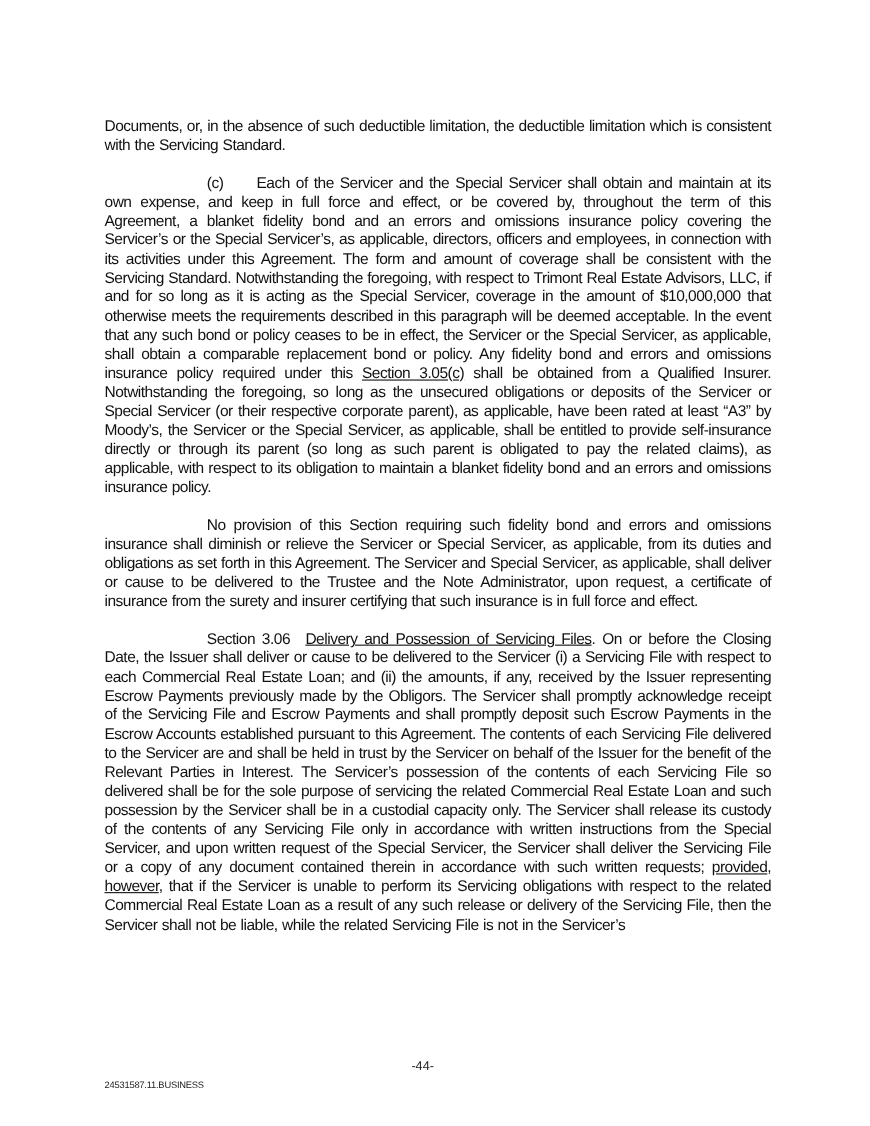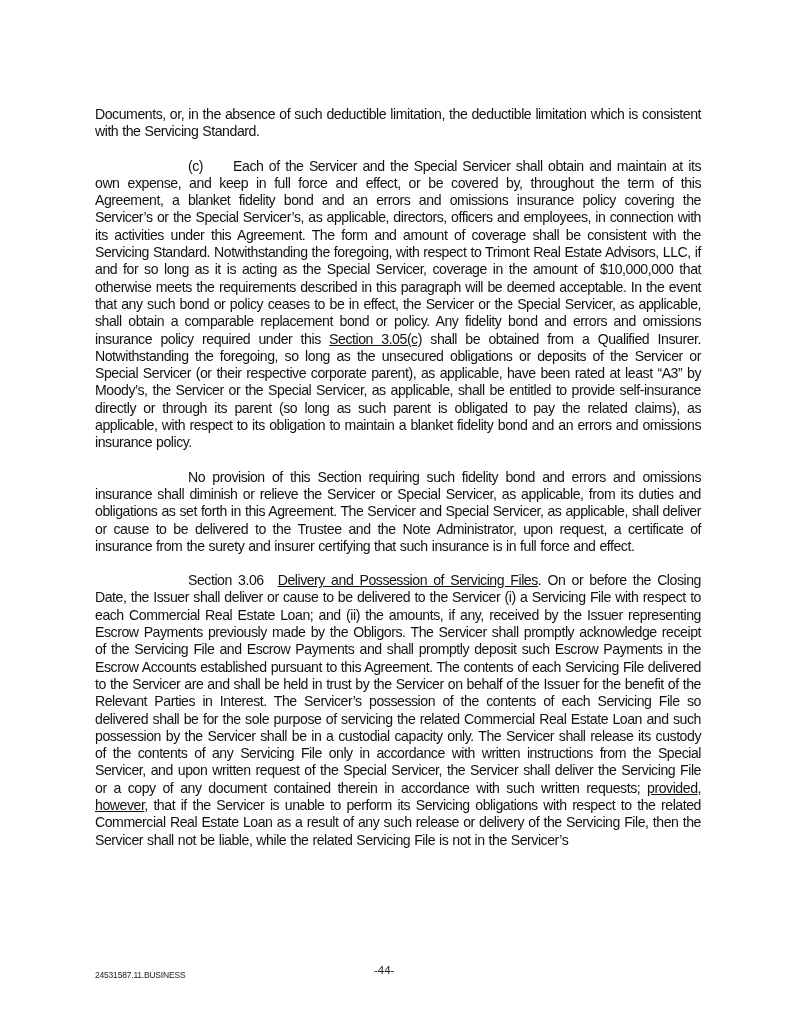--- a/index.html
+++ b/index.html
@@ -36,21 +36,21 @@
     .footer {
       position: absolute;
       top: 964px;
       left: 95px;
       width: 606px;
       height: 14px;
     }
     .footer-id {
       position: absolute;
       left: 0;
-      top: 6px;
+      top: 17px;
       font-size: 8.5px;
       letter-spacing: -0.2px;
       color: #222;
     }
     .footer-page {
       position: absolute;
       left: 279px;
       top: 0;
       font-size: 11.5px;
       color: #222;

